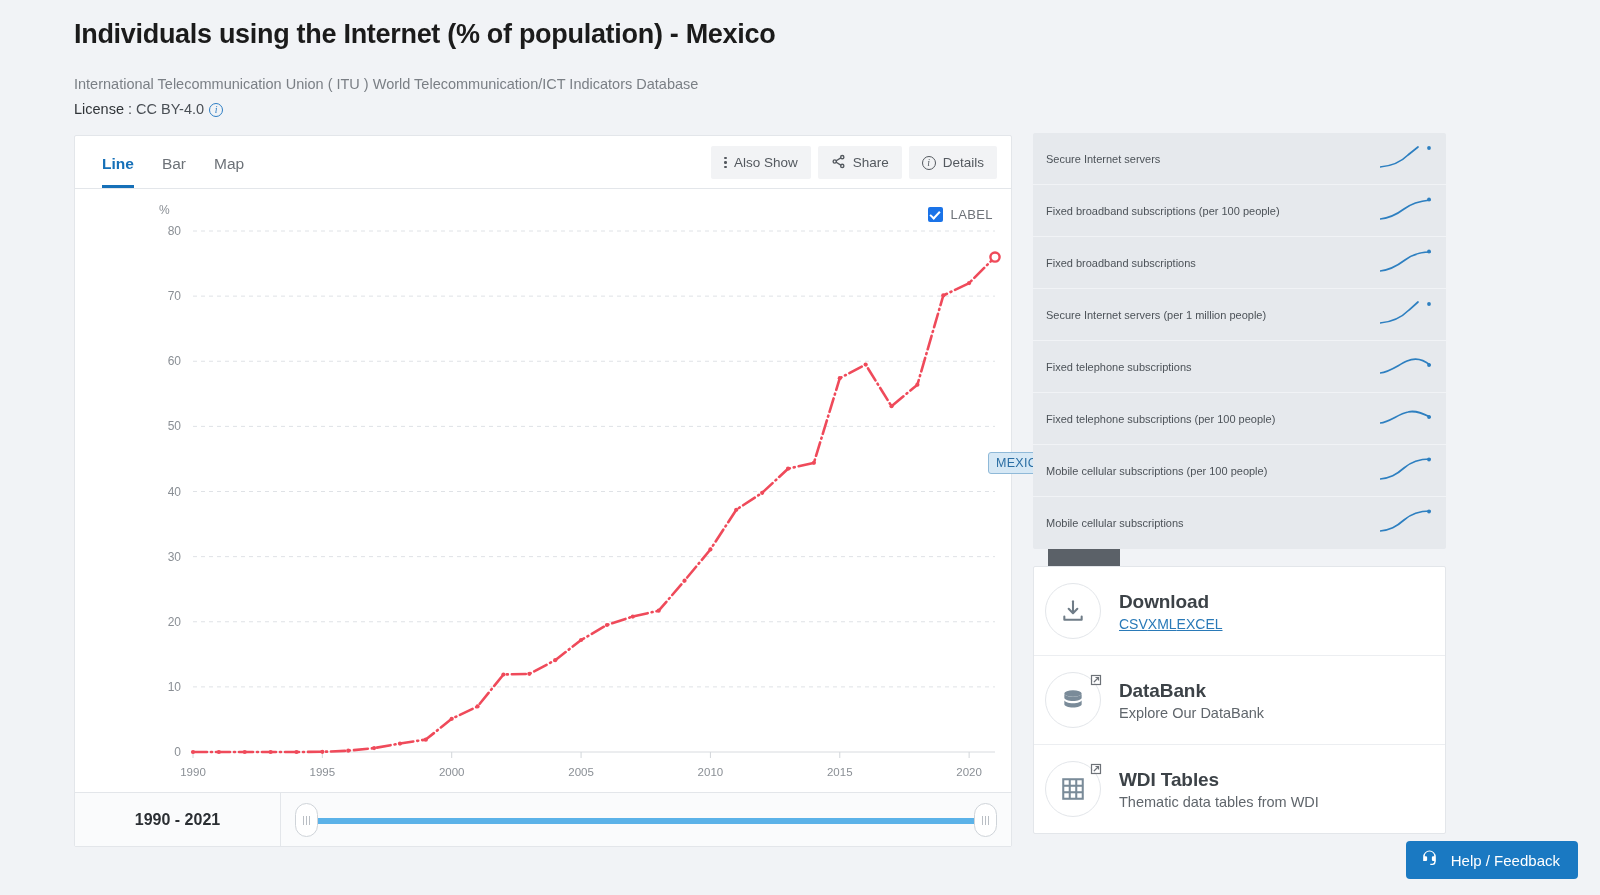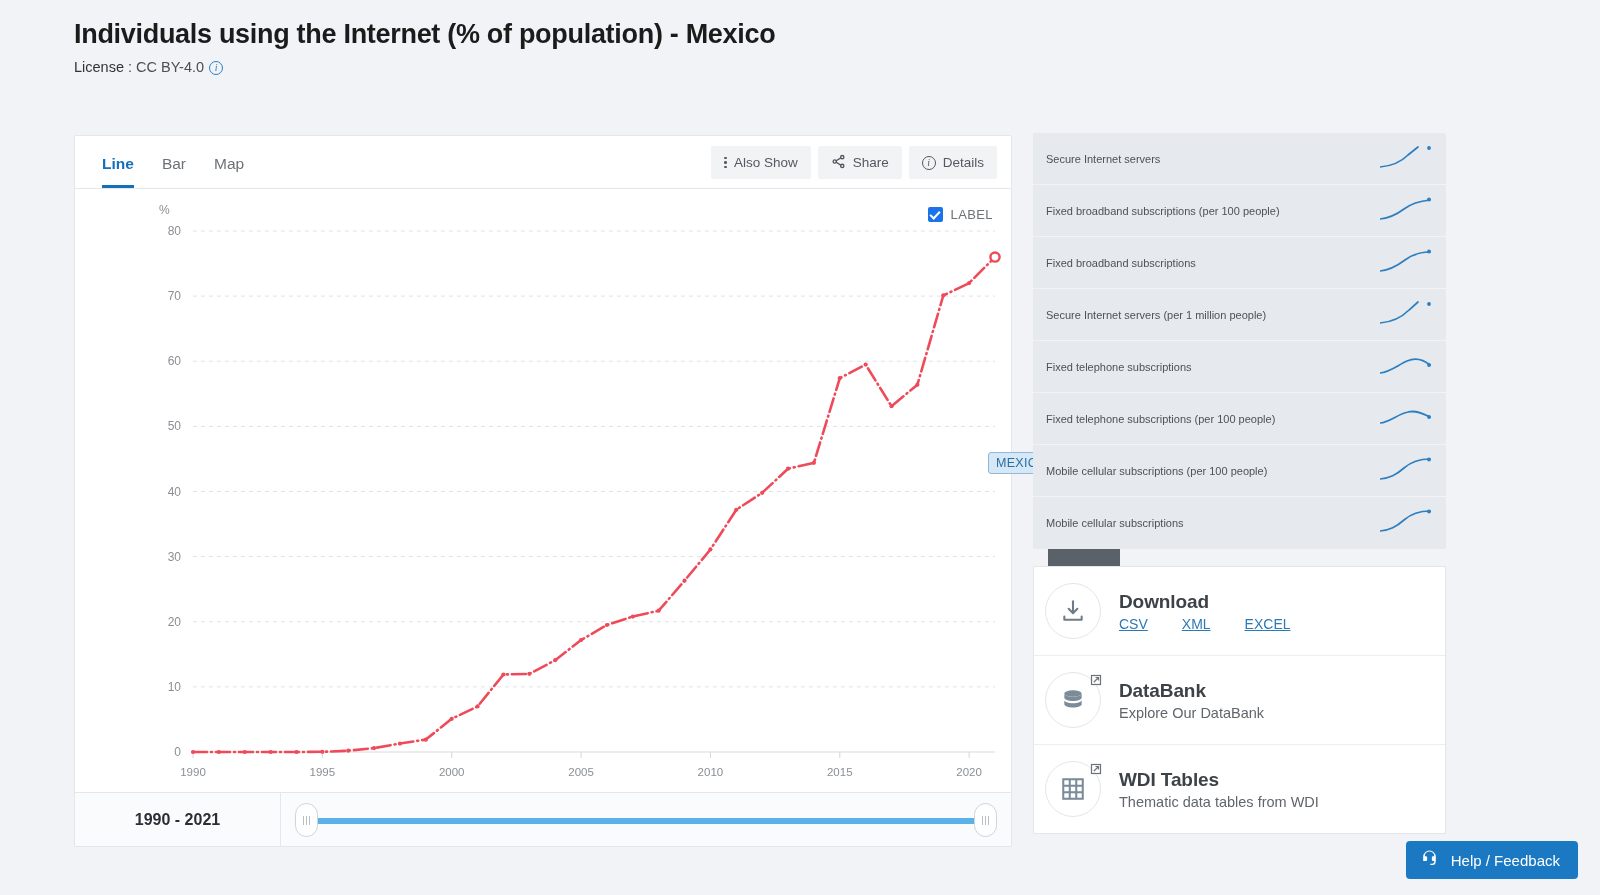--- a/index.html
+++ b/index.html
@@ -146,38 +146,39 @@
     position: relative; width: 56px; height: 56px; border-radius: 50%;
     border: 1px solid #e3e6ea; display: flex; align-items: center; justify-content: center;
     flex: 0 0 auto;
   }
   .ext-mark {
     position: absolute; right: -2px; top: -1px; width: 12px; height: 12px;
     color: #6d7278;
   }
   .link-title { font-size: 19px; color: #3c4247; font-weight: bold; letter-spacing: -0.1px; }
   .link-sub { font-size: 14.5px; color: #60666c; margin-top: 3px; }
-  .dl-links { margin-top: 3px; display: flex; gap: 34px; }
+  .dl-links { margin-top: 3px; display: flex; gap: 0; }
   .dl-links a { font-size: 14px; color: #2a7ab8; text-decoration: underline; cursor: pointer; }
 
   
   .help-btn {
     position: absolute; right: 22px; bottom: 16px;
     background: #1a79c2; color: #fff; border-radius: 4px;
     height: 38px; padding: 0 18px 0 14px; display: flex; align-items: center; gap: 12px;
     font-size: 15px; cursor: pointer;
   }
 </style>
 </head>
 <body>
 
 <div class="page">
 
   <div class="header">
     <div class="page-title">Individuals using the Internet (% of population) - Mexico</div>
+    <div class="source-line">International Telecommunication Union ( ITU ) World Telecommunication/ICT Indicators Database</div>
     <div class="license-line">
       <b>License</b><span> : </span><span>CC BY-4.0</span><span class="info-circle">i</span>
     </div>
   </div>
 
   <div class="chart-card">
 
     <div class="tabbar">
       <div class="tab active">Line</div>
       <div class="tab">Bar</div>

